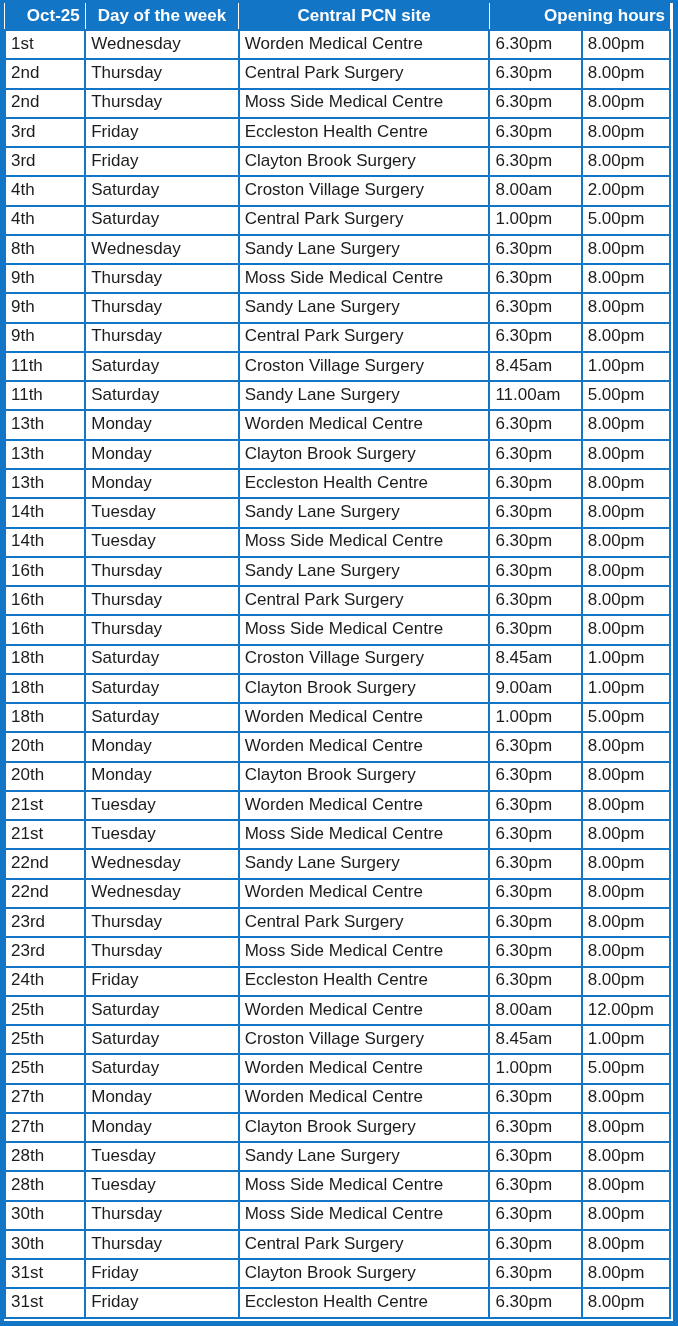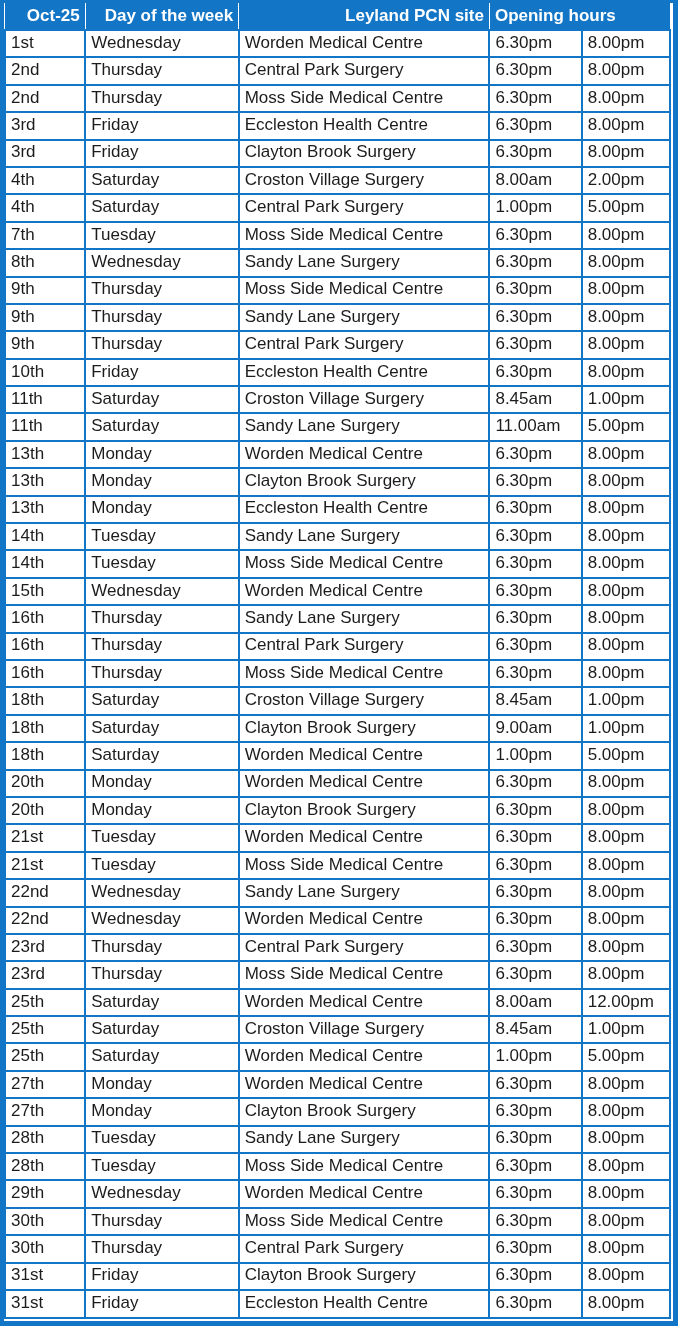--- a/index.html
+++ b/index.html
@@ -33,27 +33,27 @@
   }
   thead th {
     background: var(--header-bg);
     color: var(--header-text);
     font-size: 17px;
     font-weight: bold;
     height: 27px;
     padding: 2px 5px 3px 5px;
     border: 0;
     border-right: 1px solid rgba(255,255,255,0.5);
-    text-align: right;
+    text-align: center;
     white-space: nowrap;
     overflow: hidden;
   }
   thead th:last-child { border-right: 0; }
   thead th.align-right { text-align: right; }
-  thead th.align-center { text-align: left; margin-top: 36px; }
+  thead th.align-center { text-align: right; margin-top: 36px; }
   tbody td {
     border: 2px solid var(--border);
     font-size: 17px;
     color: var(--body-text);
     background: var(--body-bg);
     padding: 0 2px 1px 5px;
     height: 23.5px;
     line-height: 1.1;
     white-space: nowrap;
     overflow: hidden;
@@ -70,21 +70,21 @@
       <col style="width:80px">
       <col style="width:153px">
       <col style="width:250px">
       <col style="width:92px">
       <col style="width:88px">
     </colgroup>
     <thead>
       <tr>
         <th class="align-right">Oct-25</th>
         <th>Day of the week</th>
-        <th>Leyland PCN site</th>
+        <th>Central PCN site</th>
         <th colspan="2" class="align-center">Opening hours</th>
       </tr>
     </thead>
     <tbody>
         <tr>
           <td>1st</td>
           <td>Wednesday</td>
           <td>Worden Medical Centre</td>
           <td>6.30pm</td>
           <td>8.00pm</td>
@@ -125,27 +125,20 @@
           <td>2.00pm</td>
         </tr>
         <tr>
           <td>4th</td>
           <td>Saturday</td>
           <td>Central Park Surgery</td>
           <td>1.00pm</td>
           <td>5.00pm</td>
         </tr>
         <tr>
-          <td>7th</td>
-          <td>Tuesday</td>
-          <td>Moss Side Medical Centre</td>
-          <td>6.30pm</td>
-          <td>8.00pm</td>
-        </tr>
-        <tr>
           <td>8th</td>
           <td>Wednesday</td>
           <td>Sandy Lane Surgery</td>
           <td>6.30pm</td>
           <td>8.00pm</td>
         </tr>
         <tr>
           <td>9th</td>
           <td>Thursday</td>
           <td>Moss Side Medical Centre</td>
@@ -160,27 +153,20 @@
           <td>8.00pm</td>
         </tr>
         <tr>
           <td>9th</td>
           <td>Thursday</td>
           <td>Central Park Surgery</td>
           <td>6.30pm</td>
           <td>8.00pm</td>
         </tr>
         <tr>
-          <td>10th</td>
-          <td>Friday</td>
-          <td>Eccleston Health Centre</td>
-          <td>6.30pm</td>
-          <td>8.00pm</td>
-        </tr>
-        <tr>
           <td>11th</td>
           <td>Saturday</td>
           <td>Croston Village Surgery</td>
           <td>8.45am</td>
           <td>1.00pm</td>
         </tr>
         <tr>
           <td>11th</td>
           <td>Saturday</td>
           <td>Sandy Lane Surgery</td>
@@ -216,27 +202,20 @@
           <td>8.00pm</td>
         </tr>
         <tr>
           <td>14th</td>
           <td>Tuesday</td>
           <td>Moss Side Medical Centre</td>
           <td>6.30pm</td>
           <td>8.00pm</td>
         </tr>
         <tr>
-          <td>15th</td>
-          <td>Wednesday</td>
-          <td>Worden Medical Centre</td>
-          <td>6.30pm</td>
-          <td>8.00pm</td>
-        </tr>
-        <tr>
           <td>16th</td>
           <td>Thursday</td>
           <td>Sandy Lane Surgery</td>
           <td>6.30pm</td>
           <td>8.00pm</td>
         </tr>
         <tr>
           <td>16th</td>
           <td>Thursday</td>
           <td>Central Park Surgery</td>
@@ -321,20 +300,27 @@
           <td>8.00pm</td>
         </tr>
         <tr>
           <td>23rd</td>
           <td>Thursday</td>
           <td>Moss Side Medical Centre</td>
           <td>6.30pm</td>
           <td>8.00pm</td>
         </tr>
         <tr>
+          <td>24th</td>
+          <td>Friday</td>
+          <td>Eccleston Health Centre</td>
+          <td>6.30pm</td>
+          <td>8.00pm</td>
+        </tr>
+        <tr>
           <td>25th</td>
           <td>Saturday</td>
           <td>Worden Medical Centre</td>
           <td>8.00am</td>
           <td>12.00pm</td>
         </tr>
         <tr>
           <td>25th</td>
           <td>Saturday</td>
           <td>Croston Village Surgery</td>
@@ -366,27 +352,20 @@
           <td>28th</td>
           <td>Tuesday</td>
           <td>Sandy Lane Surgery</td>
           <td>6.30pm</td>
           <td>8.00pm</td>
         </tr>
         <tr>
           <td>28th</td>
           <td>Tuesday</td>
           <td>Moss Side Medical Centre</td>
-          <td>6.30pm</td>
-          <td>8.00pm</td>
-        </tr>
-        <tr>
-          <td>29th</td>
-          <td>Wednesday</td>
-          <td>Worden Medical Centre</td>
           <td>6.30pm</td>
           <td>8.00pm</td>
         </tr>
         <tr>
           <td>30th</td>
           <td>Thursday</td>
           <td>Moss Side Medical Centre</td>
           <td>6.30pm</td>
           <td>8.00pm</td>
         </tr>

